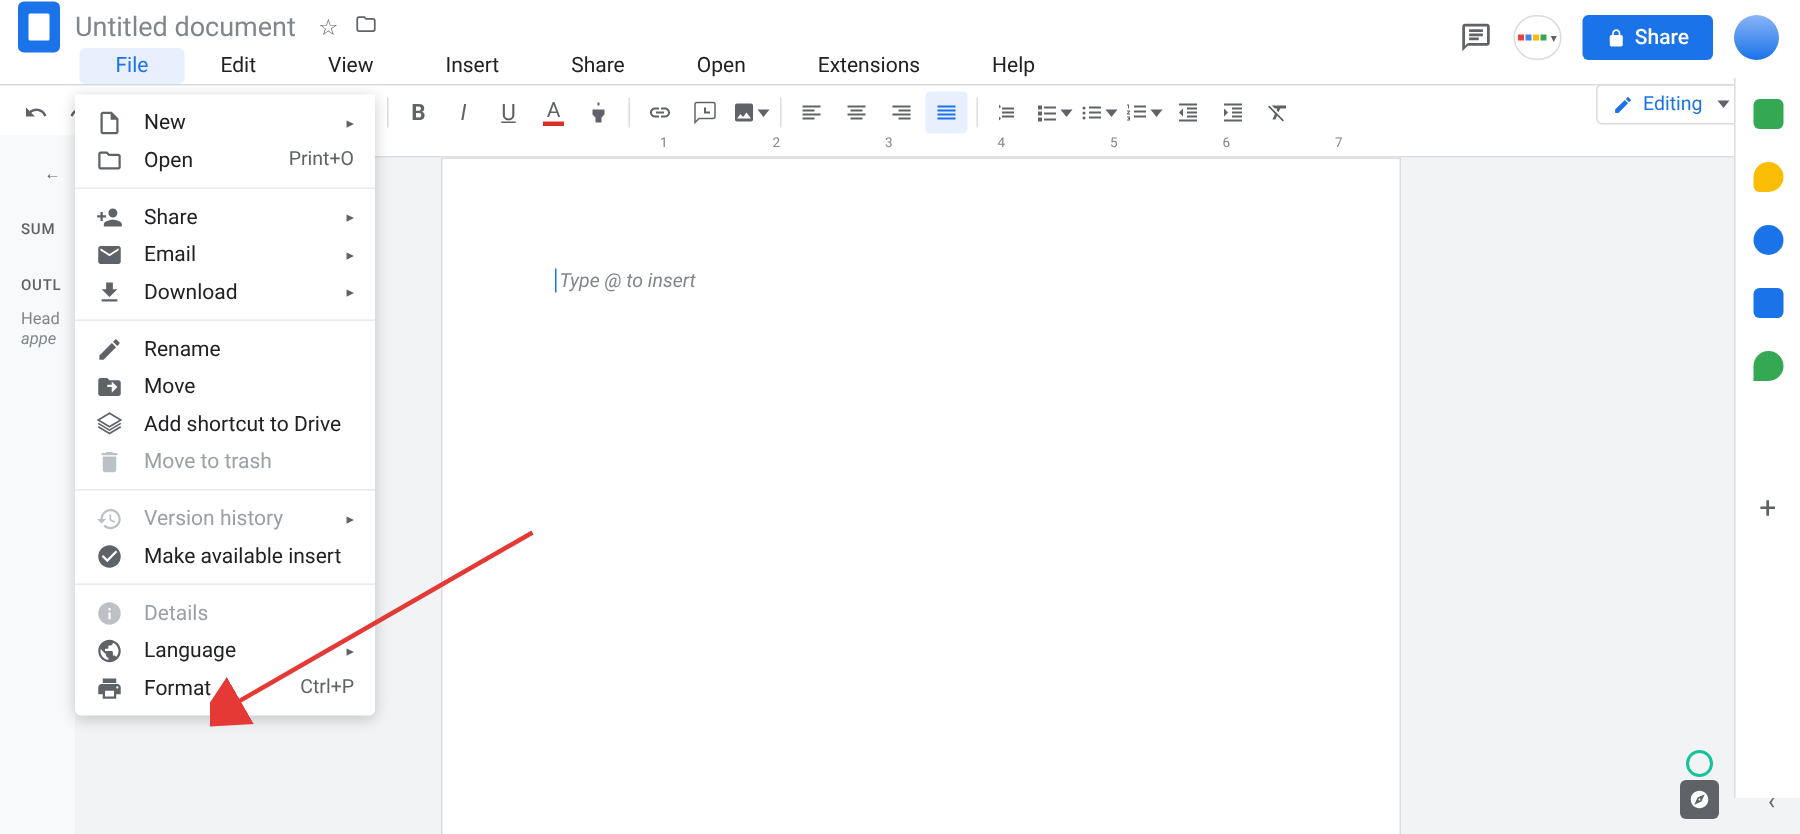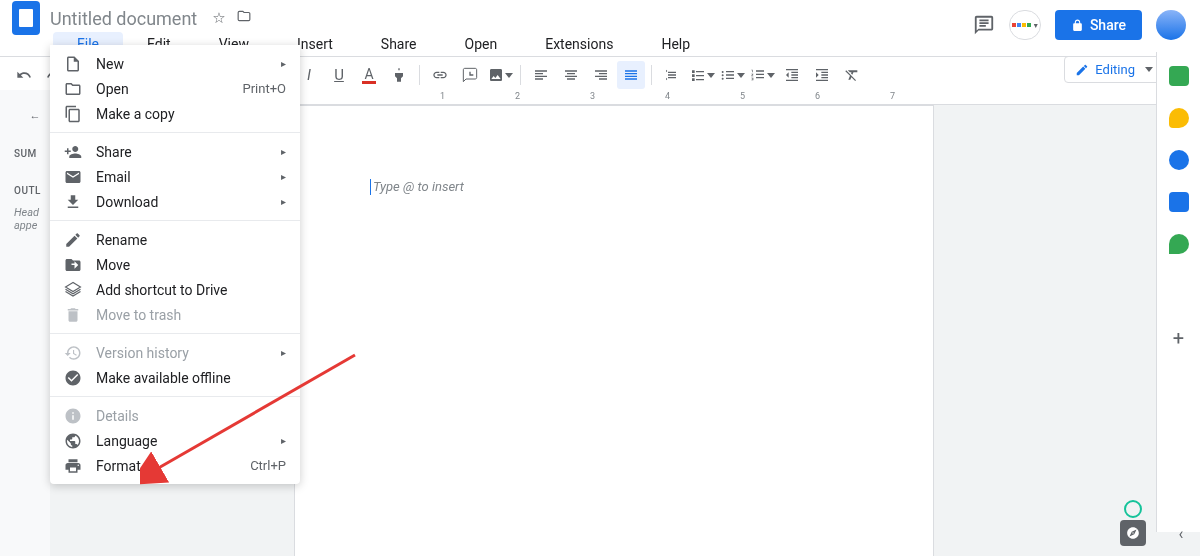--- a/index.html
+++ b/index.html
@@ -44,21 +44,21 @@
 .ruler-inner { position: absolute; left: 315px; right: 0; top: 0; height: 100%; }
 .ruler-mark { position: absolute; top: 1px; }
 .page { position: absolute; left: 244px; top: 15px; width: 640px; height: 800px; background: #fff; border: 1px solid #dadce0; padding: 70px 75px; }
 .cursor { width: 1px; height: 16px; background: #1a73e8; display: inline-block; vertical-align: middle; }
 .placeholder { color: #80868b; font-style: italic; font-size: 13px; margin-left: 2px; }
 
 .side-panel { position: absolute; right: 0; top: 52px; width: 44px; height: 480px; display: flex; flex-direction: column; align-items: center; gap: 22px; padding-top: 14px; border-left: 1px solid #dadce0; background:#fff;}
 .side-icon { width: 20px; height: 20px; border-radius: 4px; cursor:pointer;}
 .side-plus { font-size: 20px; color: #5f6368; margin-top: 50px; }
 
-.file-menu { position: absolute; left: 50px; top: 45px; width: 250px; background: #fff; border-radius: 0 0 4px 4px; box-shadow: 0 2px 10px rgba(0,0,0,0.2); font-size: 14px; color: #202124; z-index: 100; padding: 6px 0; }
+.file-menu { position: absolute; left: 50px; top: 63px; width: 200px; background: #fff; border-radius: 0 0 4px 4px; box-shadow: 0 2px 10px rgba(0,0,0,0.2); font-size: 14px; color: #202124; z-index: 100; padding: 6px 0; }
 .menu-item { display: flex; align-items: center; padding: 6px 14px; cursor: pointer; gap: 14px; position: relative; height: 25px; }
 .menu-item.disabled { color: #9aa0a6; }
 .menu-icon { width: 18px; height: 18px; fill: #5f6368; flex-shrink: 0; }
 .menu-item.disabled .menu-icon { fill: #bdc1c6; }
 .menu-label { flex: 1; }
 .menu-shortcut { font-size: 13px; color: #5f6368; }
 .menu-arrow { font-size: 10px; color: #5f6368; }
 .menu-divider { height: 1px; background: #e8eaed; margin: 6px 0; }
 
 .red-arrow { position: absolute; left: 140px; top: 350px; z-index: 200; pointer-events: none; }
@@ -244,21 +244,21 @@
       <path d="M7 14l5-5 5 5z"></path>
     </svg>
 </div>
 
 <div class="workspace">
   <div class="outline-panel">
     <div class="back-btn">←</div>
     <div class="outline-label">SUM</div>
     <div style="height:16px"></div>
     <div class="outline-label">OUTL</div>
-    <div style="font-style:italic;font-size:11px;color:#80868b;margin-top:8px">Head</div>
+    <div style="font-size:11px;color:#80868b;margin-top:8px">Head</div>
     <div style="font-style:italic;font-size:11px;color:#80868b">appe</div>
   </div>
   <div class="doc-area">
     <div class="ruler">
       <div class="ruler-inner">
         <span class="ruler-mark" style="left:75px">1</span>
         <span class="ruler-mark" style="left:150px">2</span>
         <span class="ruler-mark" style="left:225px">3</span>
         <span class="ruler-mark" style="left:300px">4</span>
         <span class="ruler-mark" style="left:375px">5</span>
@@ -289,26 +289,20 @@
     <span class="menu-label">New</span>
       <span class="menu-arrow">▸</span>
   </div>
   <div class="menu-item">
     <svg class="menu-icon" viewBox="0 0 24 24">
         <path d="M20 6h-8l-2-2H4c-1.1 0-2 .9-2 2v12c0 1.1.9 2 2 2h16c1.1 0 2-.9 2-2V8c0-1.1-.9-2-2-2zm0 12H4V6h5.17l2 2H20v10z"></path>
       </svg>
     <span class="menu-label">Open</span>
       <span class="menu-shortcut">Print+O</span>
   </div>
-  <div class="menu-item">
-    <svg class="menu-icon" viewBox="0 0 24 24">
-        <path d="M16 1H4c-1.1 0-2 .9-2 2v14h2V3h12V1zm3 4H8c-1.1 0-2 .9-2 2v14c0 1.1.9 2 2 2h11c1.1 0 2-.9 2-2V7c0-1.1-.9-2-2-2zm0 16H8V7h11v14z"></path>
-      </svg>
-    <span class="menu-label">Make a copy</span>
-  </div>
   <div class="menu-divider"></div>
   <div class="menu-item">
     <svg class="menu-icon" viewBox="0 0 24 24">
         <path d="M15 12c2.21 0 4-1.79 4-4s-1.79-4-4-4-4 1.79-4 4 1.79 4 4 4zm-9-2V7H4v3H1v2h3v3h2v-3h3v-2H6zm9 4c-2.67 0-8 1.34-8 4v2h16v-2c0-2.66-5.33-4-8-4z"></path>
       </svg>
     <span class="menu-label">Share</span>
       <span class="menu-arrow">▸</span>
   </div>
   <div class="menu-item">
     <svg class="menu-icon" viewBox="0 0 24 24">
@@ -354,21 +348,21 @@
     <svg class="menu-icon" viewBox="0 0 24 24">
         <path d="M13 3c-4.97 0-9 4.03-9 9H1l3.89 3.89.07.14L9 12H6c0-3.87 3.13-7 7-7s7 3.13 7 7-3.13 7-7 7c-1.93 0-3.68-.79-4.94-2.06l-1.42 1.42C8.27 19.99 10.51 21 13 21c4.97 0 9-4.03 9-9s-4.03-9-9-9zm-1 5v5l4.28 2.54.72-1.21-3.5-2.08V8H12z"></path>
       </svg>
     <span class="menu-label">Version history</span>
       <span class="menu-arrow">▸</span>
   </div>
   <div class="menu-item">
     <svg class="menu-icon" viewBox="0 0 24 24">
         <path d="M12 2C6.48 2 2 6.48 2 12s4.48 10 10 10 10-4.48 10-10S17.52 2 12 2zm-2 15l-5-5 1.41-1.41L10 14.17l7.59-7.59L19 8l-9 9z"></path>
       </svg>
-    <span class="menu-label">Make available offline</span>
+    <span class="menu-label">Make available insert</span>
   </div>
   <div class="menu-divider"></div>
   <div class="menu-item disabled">
     <svg class="menu-icon" viewBox="0 0 24 24">
         <path d="M12 2C6.48 2 2 6.48 2 12s4.48 10 10 10 10-4.48 10-10S17.52 2 12 2zm1 15h-2v-6h2v6zm0-8h-2V7h2v2z"></path>
       </svg>
     <span class="menu-label">Details</span>
   </div>
   <div class="menu-item">
     <svg class="menu-icon" viewBox="0 0 24 24">

